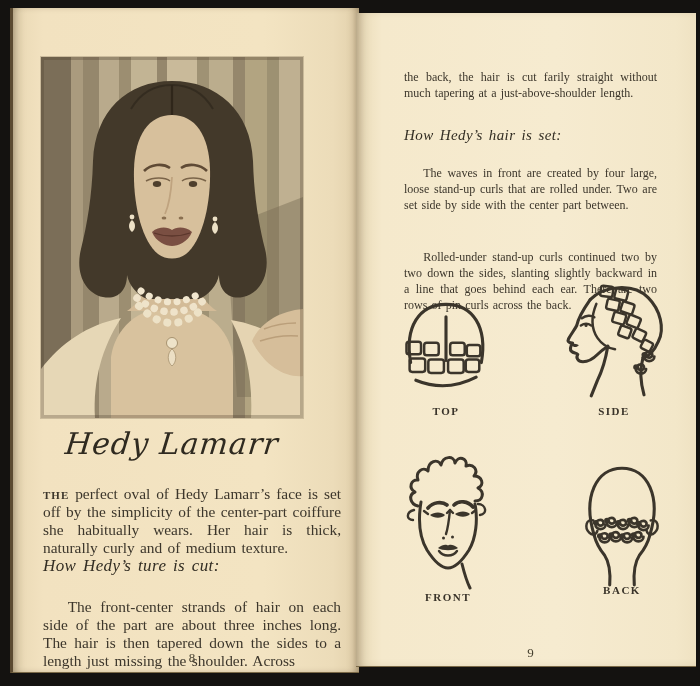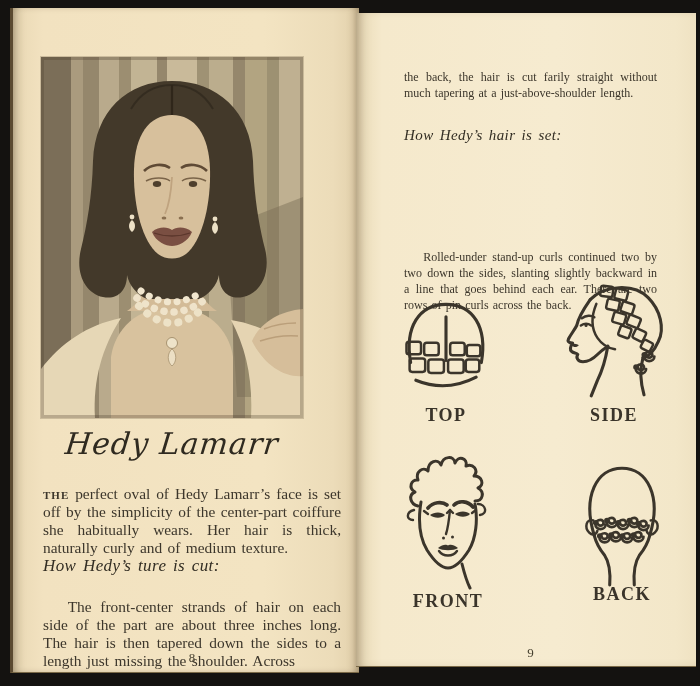--- a/index.html
+++ b/index.html
@@ -27,21 +27,21 @@
   .lead{font-variant:small-caps;letter-spacing:1px;font-weight:600;}
   .indent{text-indent:1.6em;}
   .hd{font-style:italic;font-weight:normal;color:#322d23;letter-spacing:.4px;word-spacing:2px;}
   .hd-l{left:30px;font-size:17px;}
   .hd-r{left:48px;font-size:15px;}
   .pgnum{text-align:center;font-size:13px;color:#46402f;}
   .pgnum-l{left:30px;width:298px;top:642px;}
   .pgnum-r{left:48px;width:253px;top:632px;}
   .diag{position:absolute;}
   .diag svg{display:block;}
-  .dlabel{position:absolute;text-align:center;font-weight:bold;font-size:18px;
+  .dlabel{position:absolute;text-align:center;font-weight:bold;font-size:11px;
     letter-spacing:1.5px;color:#3a342a;}
   svg .ln{fill:none;stroke:#3b352b;stroke-width:3;stroke-linecap:round;stroke-linejoin:round;}
   svg .ln2{fill:none;stroke:#3b352b;stroke-width:2.4;stroke-linecap:round;stroke-linejoin:round;}
   svg .fl{fill:#3b352b;stroke:none;}
 </style>
 </head>
 <body>
 
 <div class="book">
 
@@ -127,20 +127,21 @@
 
     <div class="abs pgnum pgnum-l">8</div>
   </div>
 
   <div class="page page-right">
 
     <p class="abs body-r" style="top:44px">the back, the hair is cut farily straight without much tapering at a just-above-shoulder length.</p>
 
     <div class="abs hd hd-r" style="top:114px">How Hedy’s hair is set:</div>
 
+    <p class="abs body-r indent" style="top:140px">The waves in front are created by four large, loose stand-up curls that are rolled under. Two are set side by side with the center part between.</p>
     <p class="abs body-r indent" style="top:224px">Rolled-under stand-up curls continued two by two down the sides, slanting slightly backward in a line that goes behind each ear. There are two rows of pin curls across the back.</p>
 
     <div class="diag" style="left:44px;top:283px">
       <svg viewBox="0 0 88 100" width="92" height="104">
         <path class="ln" d="M10,64 C4,30 18,8 44,8 C70,8 84,30 78,64"></path>
         <path class="ln" d="M44,20 L44,62"></path>
         <g>
           <rect class="ln2" x="6" y="44" width="14" height="12" rx="2.5"></rect>
           <rect class="ln2" x="23" y="45" width="14" height="12" rx="2.5"></rect>
           <rect class="ln2" x="48" y="45" width="14" height="12" rx="2.5"></rect>

